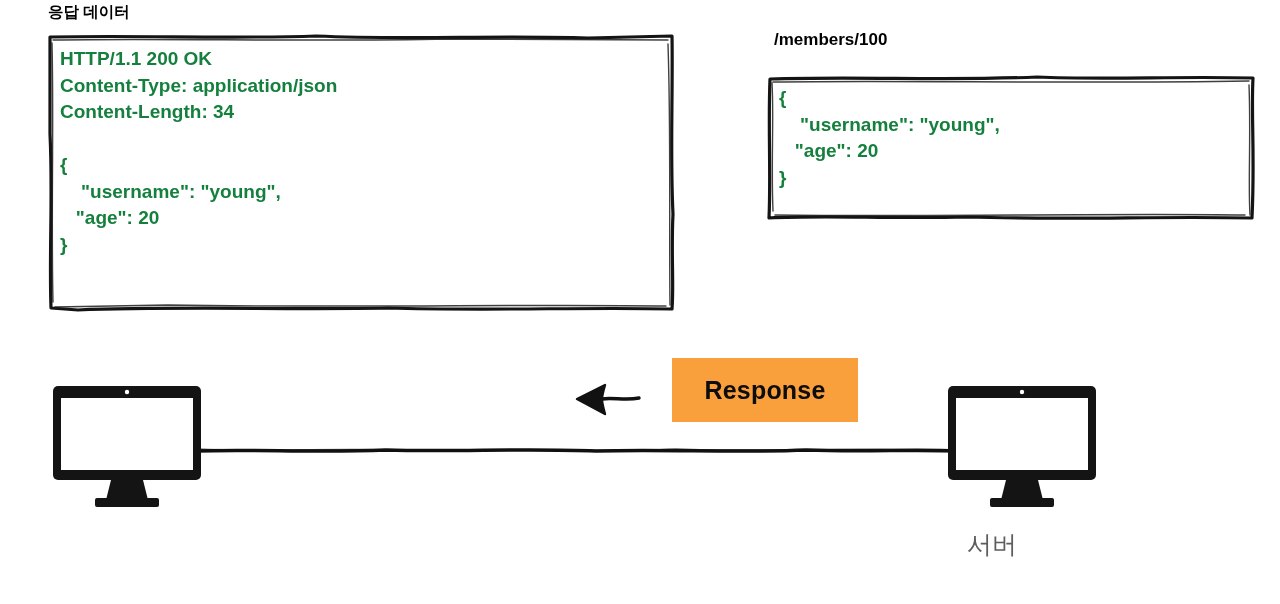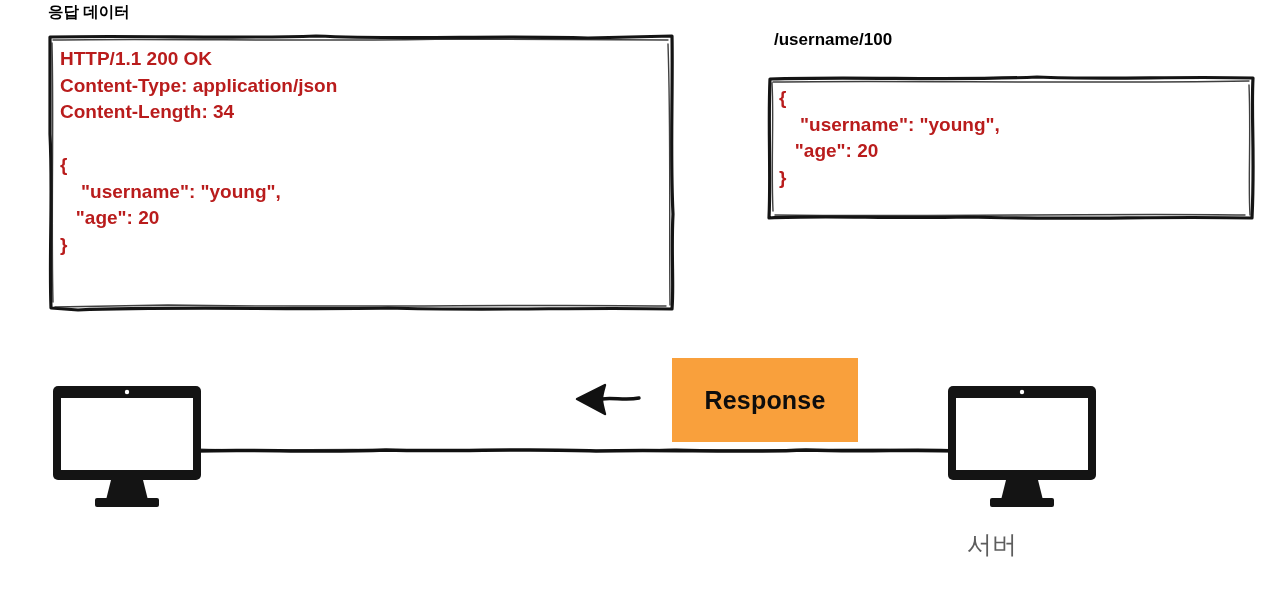--- a/index.html
+++ b/index.html
@@ -28,21 +28,21 @@
     position:absolute;
     background:#ffffff;
     box-sizing:border-box;
   }
   .sketch-box > svg.frame{
     position:absolute;left:0;top:0;width:100%;height:100%;
     overflow:visible;pointer-events:none;
   }
   .code{
     position:absolute;
-    color:#b91c1c;
+    color:#15803d;
     font-weight:bold;
     font-size:19px;
     line-height:26.5px;
     white-space:pre;
     font-family:"Liberation Sans","DejaVu Sans",sans-serif;
   }
 
   #box-response{left:48px;top:34px;width:626px;height:277px;}
   #box-response .code{left:12px;top:12px;}
 
@@ -64,21 +64,21 @@
     font-family:"Liberation Sans","DejaVu Sans",sans-serif;
   }
   #label-client{left:62px;top:524px;}
   #label-server{left:967px;top:528px;}
 
   #wire{position:absolute;left:196px;top:440px;width:762px;height:20px;overflow:visible;}
   #arrow-left{position:absolute;left:575px;top:378px;width:70px;height:44px;overflow:visible;}
 
   #tag-response{
     position:absolute;
-    left:672px;top:358px;width:186px;height:84px;
+    left:672px;top:358px;width:186px;height:64px;
     background:#f9a03c;
     display:flex;align-items:center;justify-content:center;
   }
   #tag-response .tag-text{
     font-size:25px;font-weight:bold;color:#0d0d0d;
     white-space:pre;letter-spacing:.2px;
   }
 </style>
 </head>
 <body>
@@ -99,21 +99,21 @@
     <div class="code">HTTP/1.1 200 OK
 Content-Type: application/json
 Content-Length: 34
 
 {
     "username": "young",
    "age": 20
 }</div>
   </div>
 
-  <div class="caption" id="url-caption">/username/100</div>
+  <div class="caption" id="url-caption">/members/100</div>
 
   <div class="sketch-box" id="box-body">
     <svg class="frame" viewBox="0 0 488 145" preserveAspectRatio="none">
       <path d="M3,4 C90,1 180,6 270,2 C340,5 410,1 486,3
                C484,40 488,80 485,143
                C400,141 300,145 200,142 C120,144 60,140 2,143
                C4,100 1,50 3,4 Z" fill="none" stroke="#141414" stroke-width="3.2" stroke-linejoin="round" stroke-linecap="round"></path>
       <path d="M6,7 C140,5 300,9 482,6 M482,10 C484,60 481,110 483,140
                M478,140 C340,138 180,142 8,140 M6,136 C4,90 7,40 5,8" fill="none" stroke="#1d1d1d" stroke-width="1.4" stroke-linejoin="round" stroke-linecap="round" opacity=".85"></path>
     </svg>

